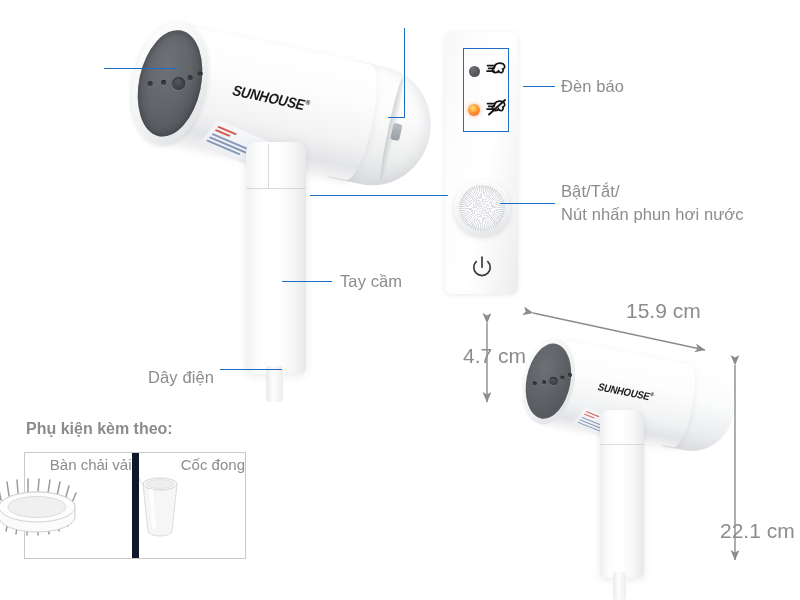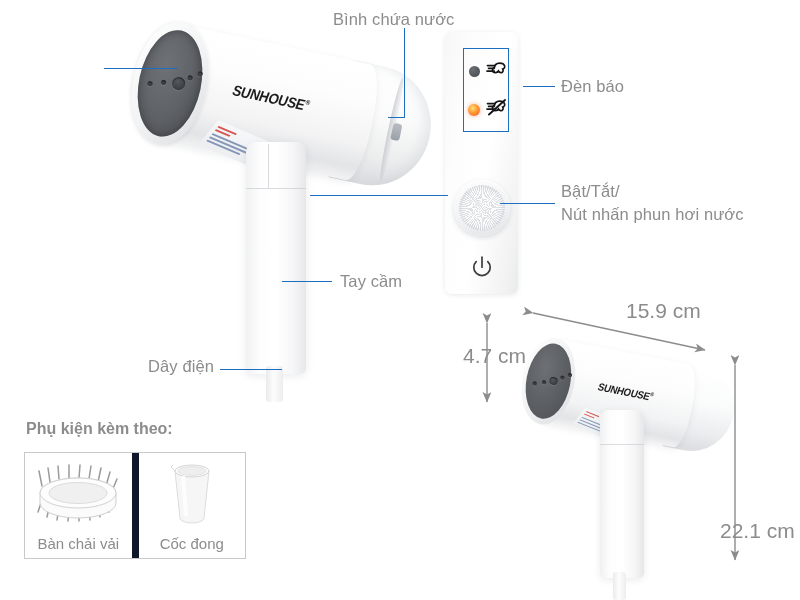--- a/index.html
+++ b/index.html
@@ -178,21 +178,21 @@
     box-shadow:0 2px 7px rgba(125,130,140,0.15);
   }
   .shandle-seam{position:absolute;left:0;top:34px;width:44px;height:1px;background:rgba(202,205,210,.7);}
   .scord{position:absolute;left:108px;top:262px;width:13px;height:28px;background:linear-gradient(90deg,#eaebed,#fdfdfd 45%,#eceded);border-radius:3px;}
 
   .dim-text{position:absolute;font-size:21px;color:#8c8c8c;white-space:nowrap;}
 
   
   .acc-title{position:absolute;left:26px;top:420px;font-size:16px;color:#8c8c8c;font-weight:bold;}
   .acc-box{position:absolute;left:24px;top:452px;width:220px;height:105px;border:1px solid #c9c9c9;display:flex;}
-  .acc-cell{flex:1;position:relative;display:flex;flex-direction:column;}
+  .acc-cell{flex:1;position:relative;display:flex;}
   .acc-cell + .acc-cell{border-left:7px solid #0f172a;}
   .acc-img{flex:1;position:relative;}
   .acc-cap{height:26px;line-height:24px;text-align:center;font-size:15px;color:#8c8c8c;}
 
   .brush-ring{position:absolute;left:50%;top:52%;transform:translate(-50%,-50%);}
   .cup{position:absolute;left:50%;top:50%;transform:translate(-50%,-50%);}
 </style>
 </head>
 <body>
 
@@ -285,30 +285,29 @@
   <div class="lead-h" style="left:523px;top:86px;width:32px;"></div>
 
   <div class="lead-h" style="left:310px;top:195px;width:138px;"></div>
   <div class="lead-h" style="left:500px;top:203px;width:55px;"></div>
 
   <div class="lead-h" style="left:282px;top:281px;width:50px;"></div>
 
   <div class="lead-h" style="left:220px;top:369px;width:62px;"></div>
 
 
-  <div class="callout" style="left:333px;top:8px;">Bình chứa nước</div>
 
   <div class="callout" style="left:561px;top:75px;">Đèn báo</div>
 
   <div class="callout" style="left:561px;top:180px;">Bật/Tắt/
 Nút nhấn phun hơi nước</div>
 
   <div class="callout" style="left:340px;top:270px;">Tay cầm</div>
 
-  <div class="callout right" style="left:118px;top:355px;width:96px;text-align:right;">Dây điện</div>
+  <div class="callout right" style="left:118px;top:366px;width:96px;text-align:right;">Dây điện</div>
 
   <div class="steamer-small">
     <div class="sbarrel">
       <div class="stail"></div>
       <div class="sbody"></div>
       <div class="sface-outer"></div>
       <div class="sface-inner">
         <div class="hole" style="left:7px;top:41px;width:3.5px;height:3.5px;"></div>
         <div class="hole" style="left:16px;top:38px;width:3.5px;height:3.5px;"></div>
         <div class="hole main" style="left:23px;top:33px;width:8px;height:8px;"></div>

